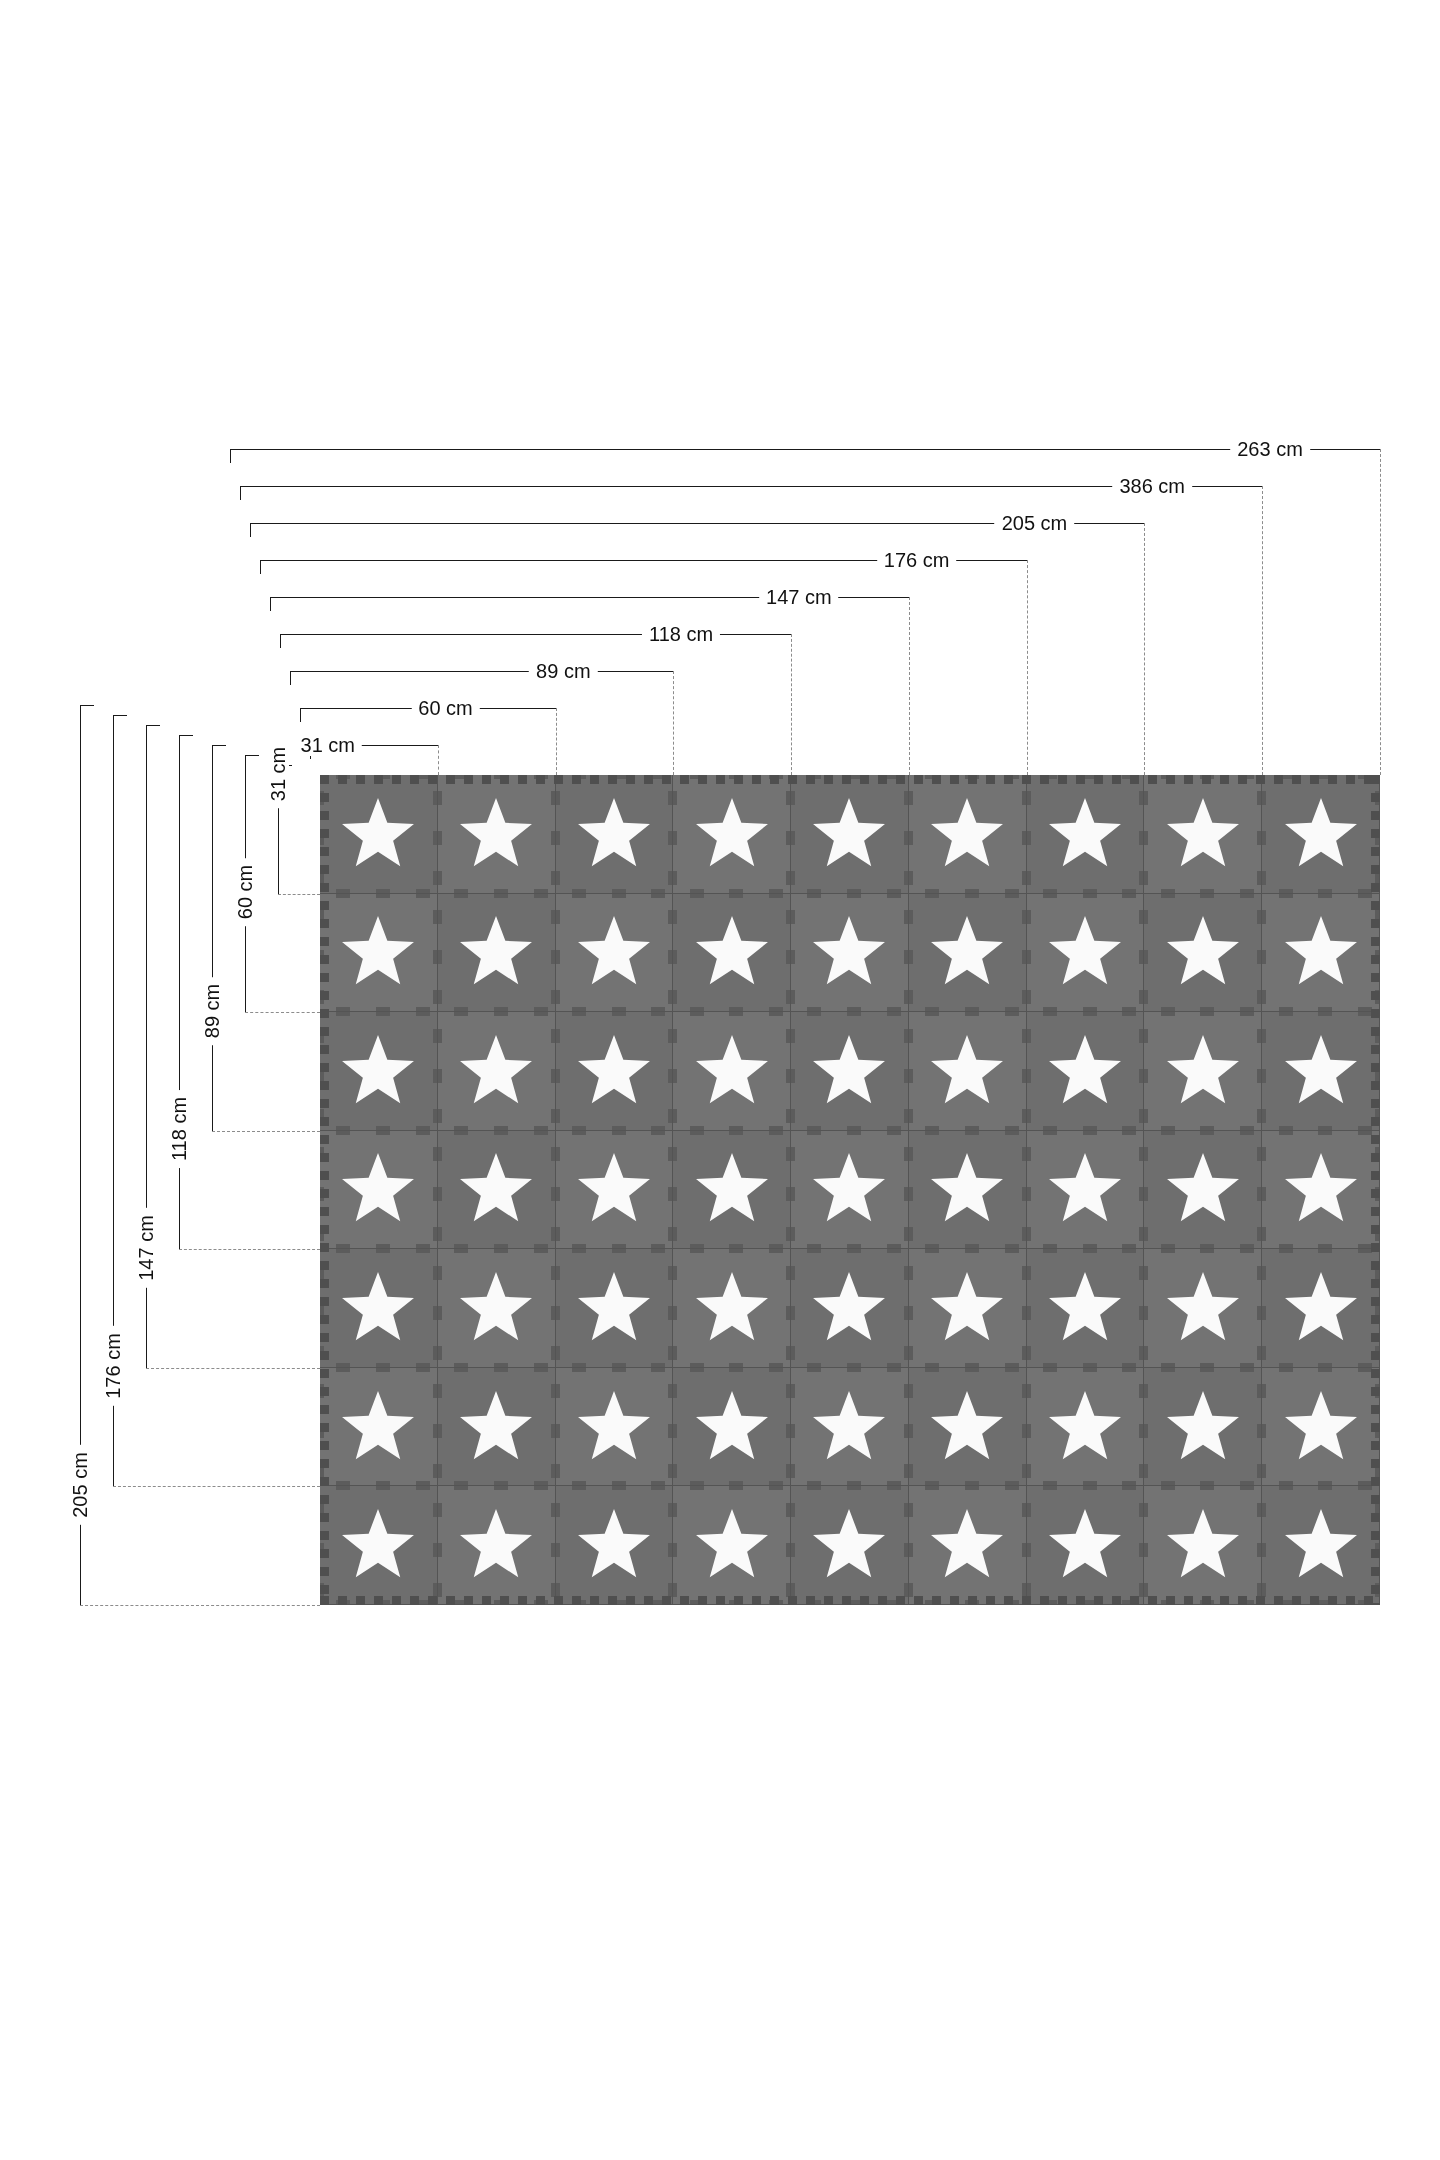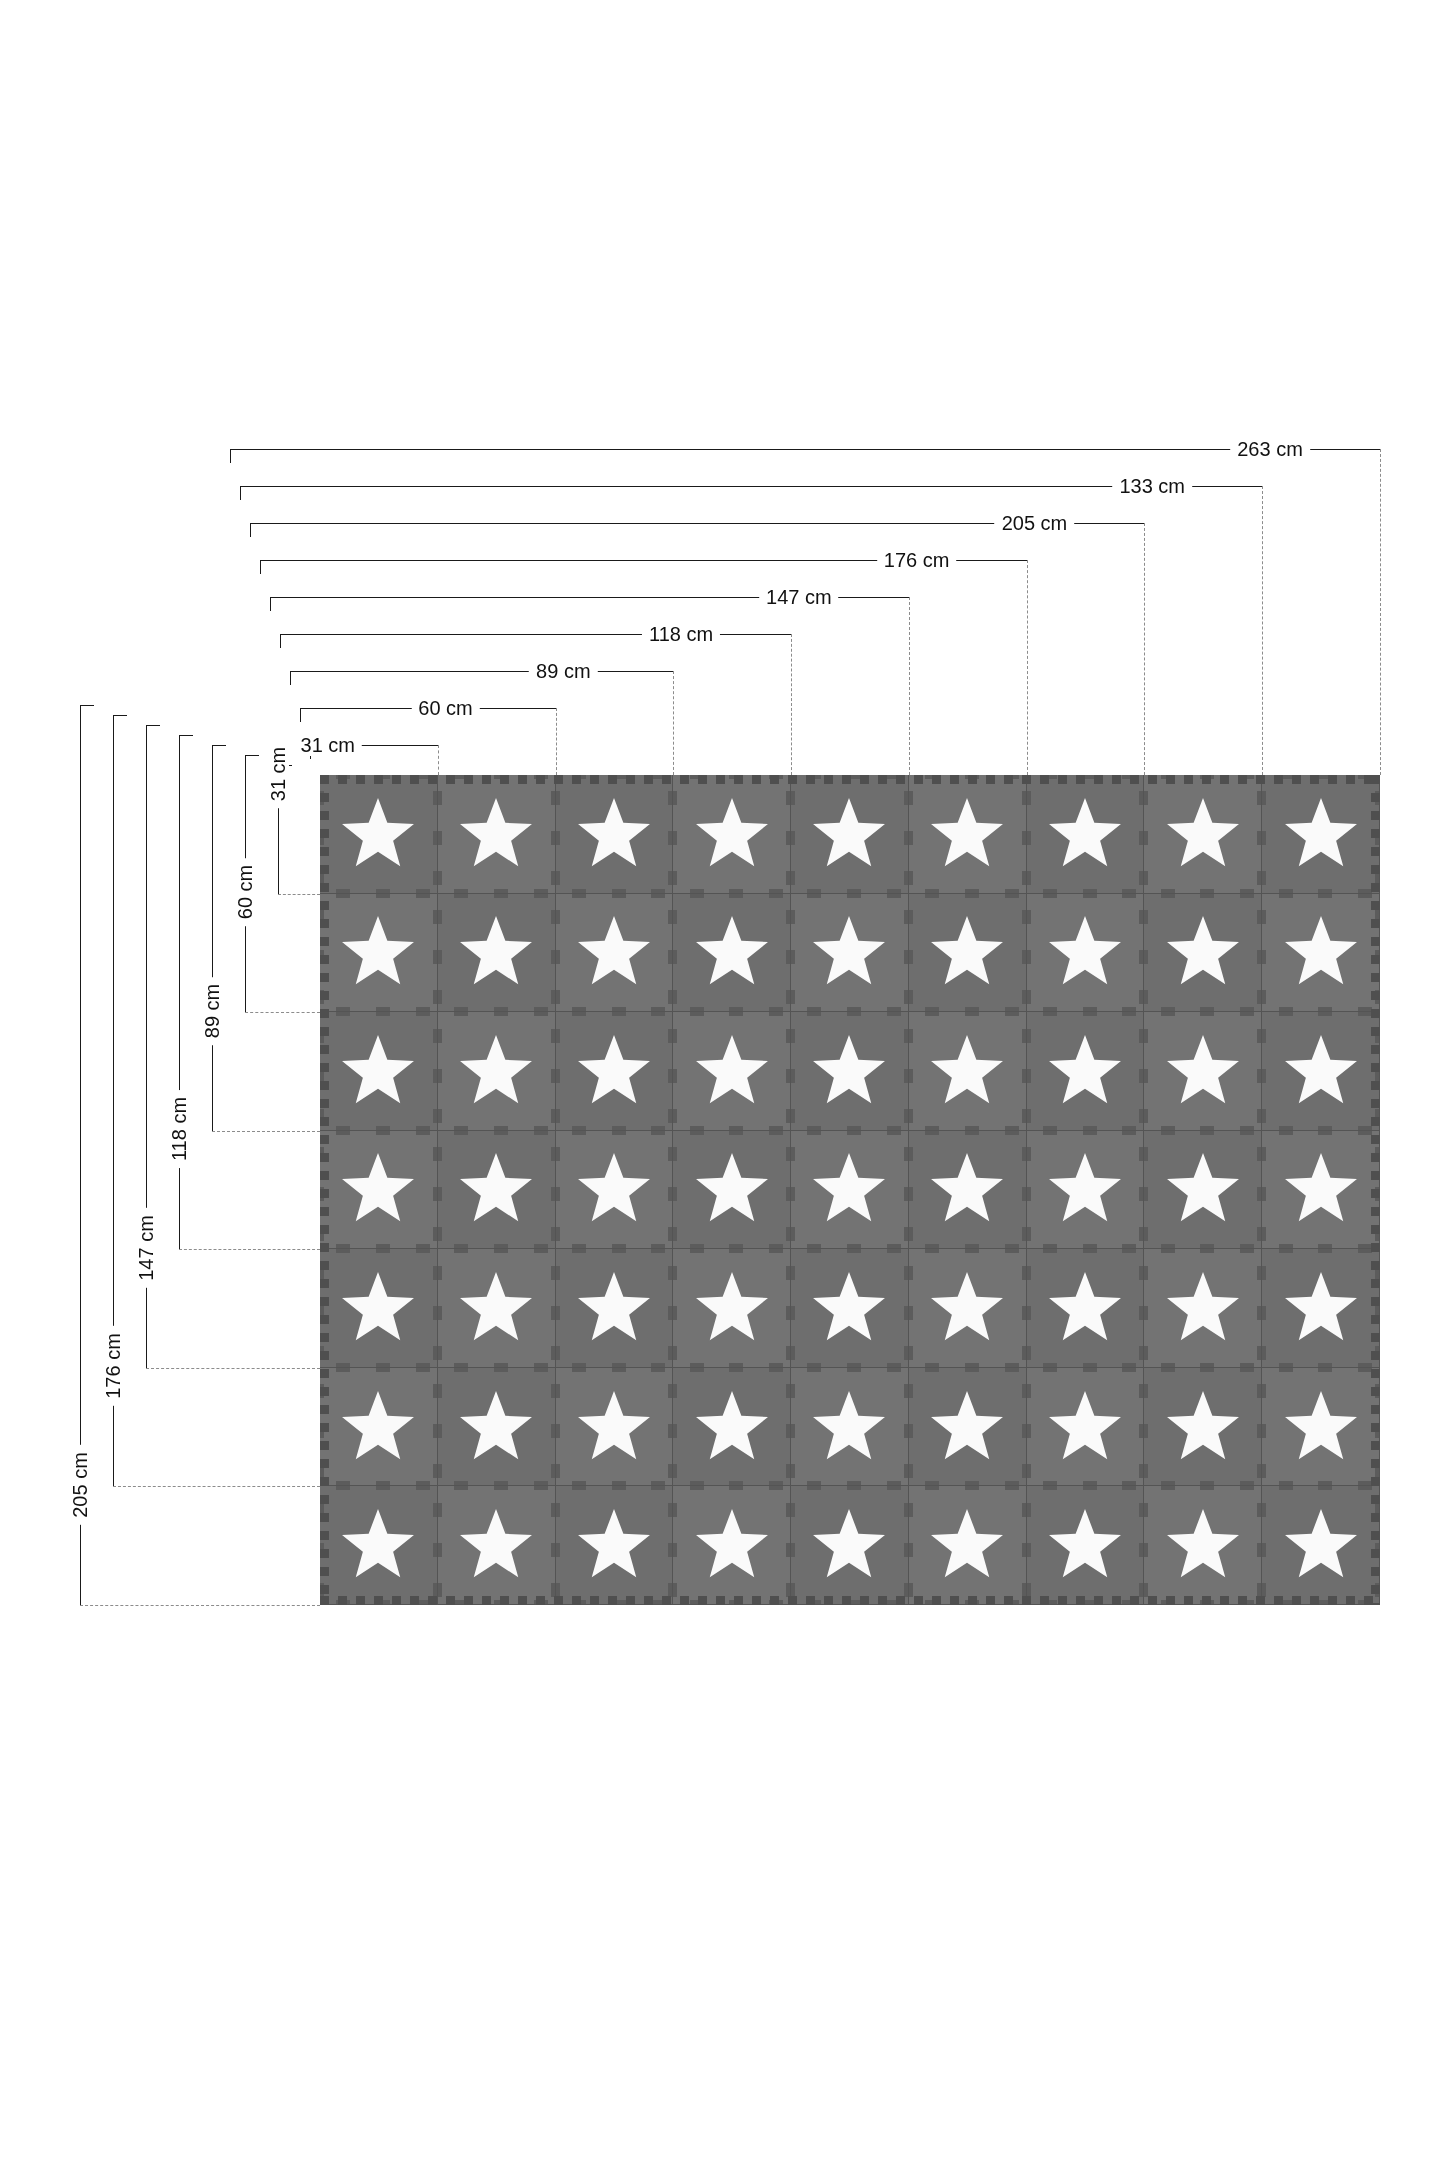--- a/index.html
+++ b/index.html
@@ -1227,21 +1227,21 @@
       <div class="dim-v dashed" style="left: 1026.67px; top: 560px; height: 215px;"></div>
       <div class="dim-v" style="left: 260px; top: 560px; height: 14px;"></div>
       <div class="dim-label-h" style="left: 916.667px; top: 560px;">176 cm</div>
       <div class="dim-h" style="left: 250px; top: 523px; width: 894.444px;"></div>
       <div class="dim-v dashed" style="left: 1144.44px; top: 523px; height: 252px;"></div>
       <div class="dim-v" style="left: 250px; top: 523px; height: 14px;"></div>
       <div class="dim-label-h" style="left: 1034.44px; top: 523px;">205 cm</div>
       <div class="dim-h" style="left: 240px; top: 486px; width: 1022.22px;"></div>
       <div class="dim-v dashed" style="left: 1262.22px; top: 486px; height: 289px;"></div>
       <div class="dim-v" style="left: 240px; top: 486px; height: 14px;"></div>
-      <div class="dim-label-h" style="left: 1152.22px; top: 486px;">133 cm</div>
+      <div class="dim-label-h" style="left: 1152.22px; top: 486px;">386 cm</div>
       <div class="dim-h" style="left: 230px; top: 449px; width: 1150px;"></div>
       <div class="dim-v dashed" style="left: 1380px; top: 449px; height: 326px;"></div>
       <div class="dim-v" style="left: 230px; top: 449px; height: 14px;"></div>
       <div class="dim-label-h" style="left: 1270px; top: 449px;">263 cm</div>
     </div>
   <div id="dims-v">
       <div class="dim-v" style="left: 278px; top: 765px; height: 128.571px;"></div>
       <div class="dim-h dashed" style="left: 278px; top: 893.571px; width: 42px;"></div>
       <div class="dim-h" style="left: 278px; top: 765px; width: 14px;"></div>
       <div class="dim-label-v" style="left: 278px; top: 773.571px;">31 cm</div>

